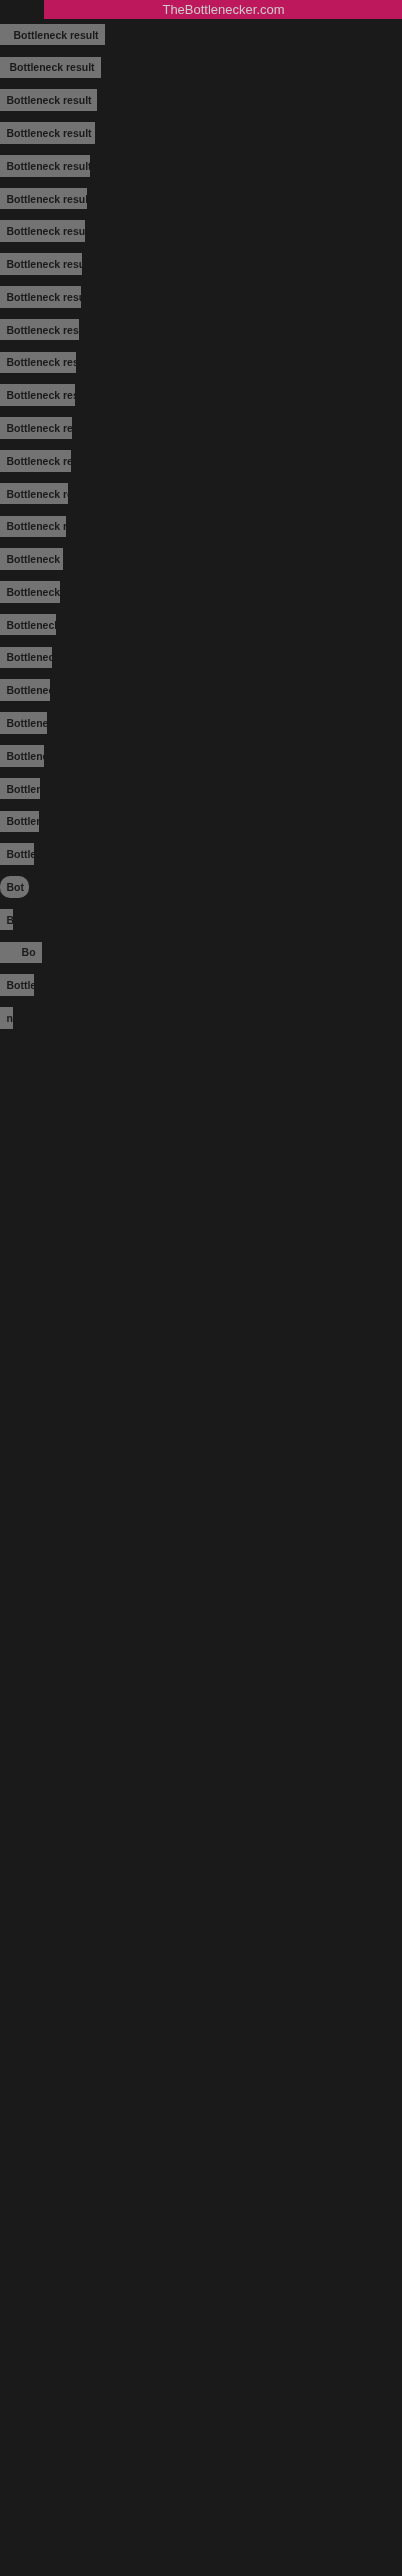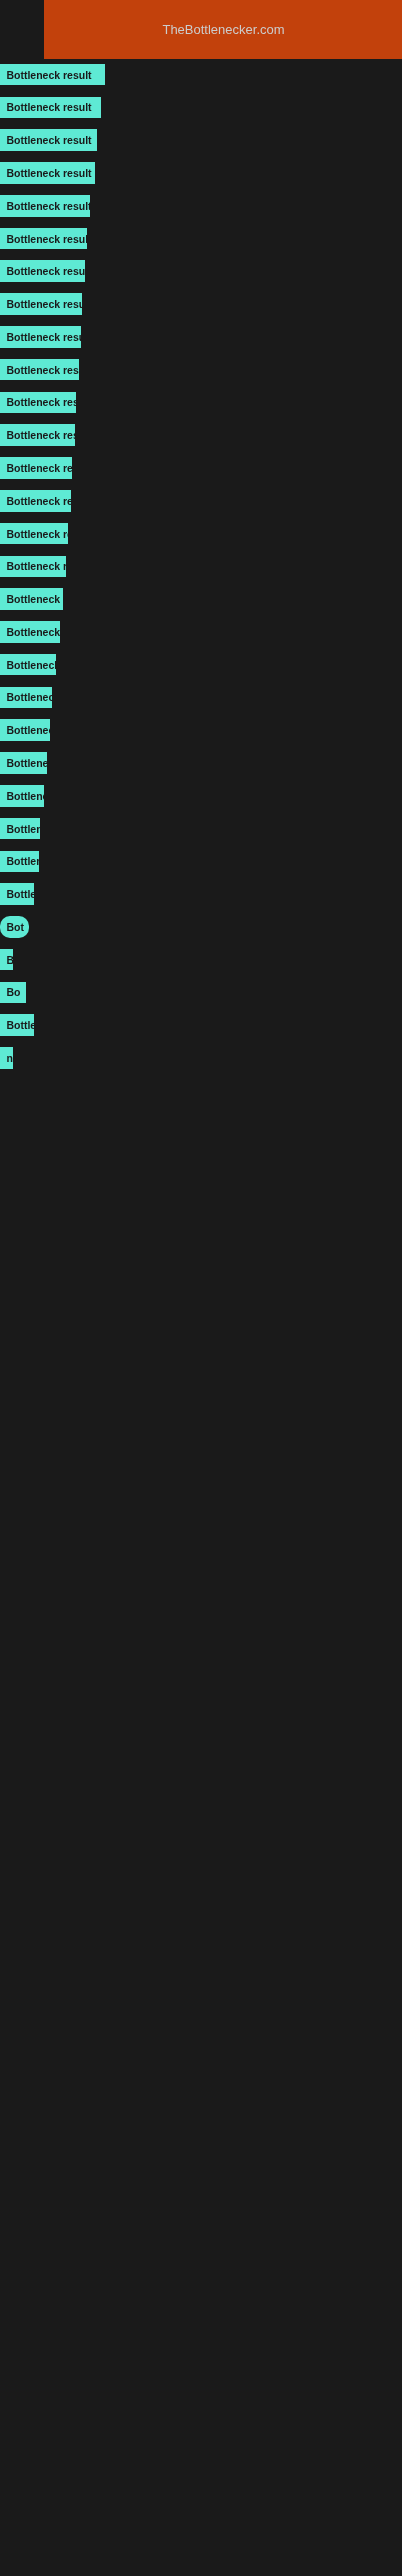--- a/index.html
+++ b/index.html
@@ -11,37 +11,38 @@
       width: 403px;
       min-height: 2576px;
       background-color: #1a1a1a;
       font-family: Arial, sans-serif;
       position: relative;
     }
     .site-title {
       text-align: center;
       color: #cccccc;
       font-size: 13px;
-      padding: 22px 0;
-      background-color: #c2410c;
+      padding: 2px 0;
+      background-color: #be185d;
       margin-left: 44px;
     }
     .bottleneck-bar {
       display: flex;
       align-items: center;
       margin-bottom: 1.6px;
     }
     .bottleneck-label {
-      background-color: #5eead4;
+      background-color: #737373;
       color: #1a1a1a;
       font-size: 10.5px;
       font-weight: bold;
       padding: 4.8px 6.4px;
       white-space: nowrap;
       overflow: hidden;
+      text-align: right;
     }
     .bar-container {
       display: flex;
       flex-direction: column;
       width: 403px;
     }
     .row-wrapper {
       padding: 4.8px 0;
     }
   </style>
@@ -186,21 +187,21 @@
         <div class="bottleneck-label" style="width: 29px; border-radius: 10px;">Bot</div>
       </div>
     </div>
     <div class="row-wrapper">
       <div class="bottleneck-bar">
         <div class="bottleneck-label" style="width: 13px;">B</div>
       </div>
     </div>
     <div class="row-wrapper">
       <div class="bottleneck-bar">
-        <div class="bottleneck-label" style="width: 26px;">Bo</div>
+        <div class="bottleneck-label" style="width: 42px;">Bo</div>
       </div>
     </div>
     <div class="row-wrapper">
       <div class="bottleneck-bar">
         <div class="bottleneck-label" style="width: 34px;">Bottle</div>
       </div>
     </div>
     <div class="row-wrapper">
       <div class="bottleneck-bar">
         <div class="bottleneck-label" style="width: 8px;">n</div>

